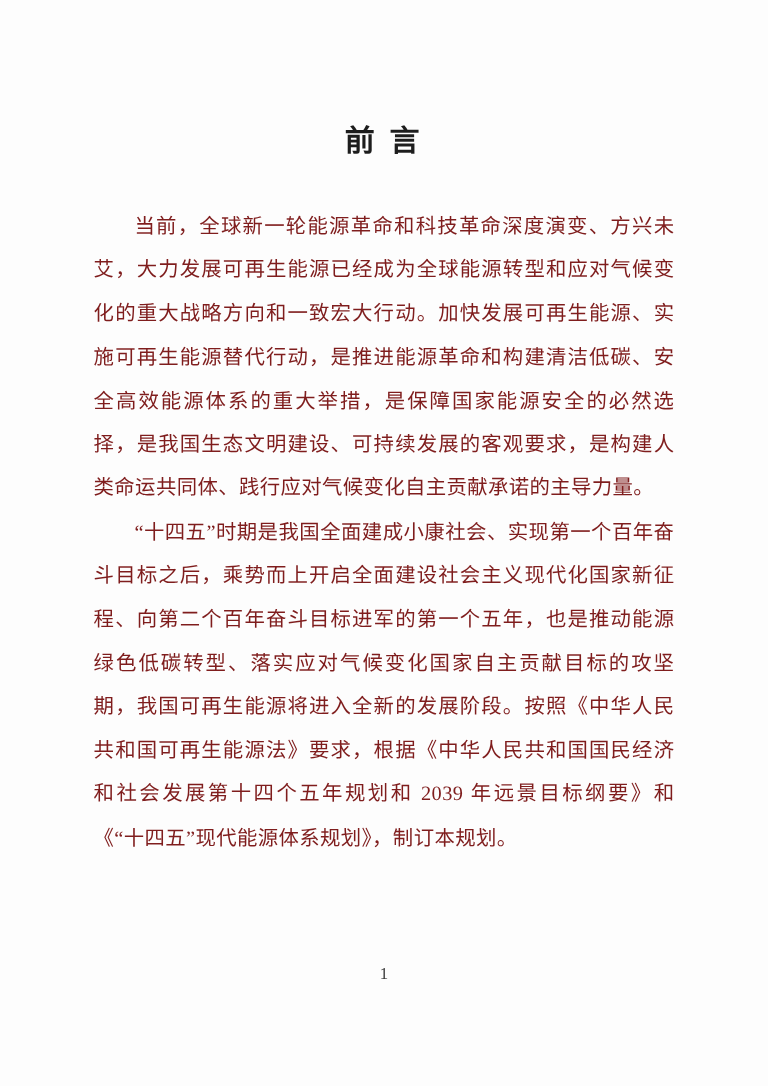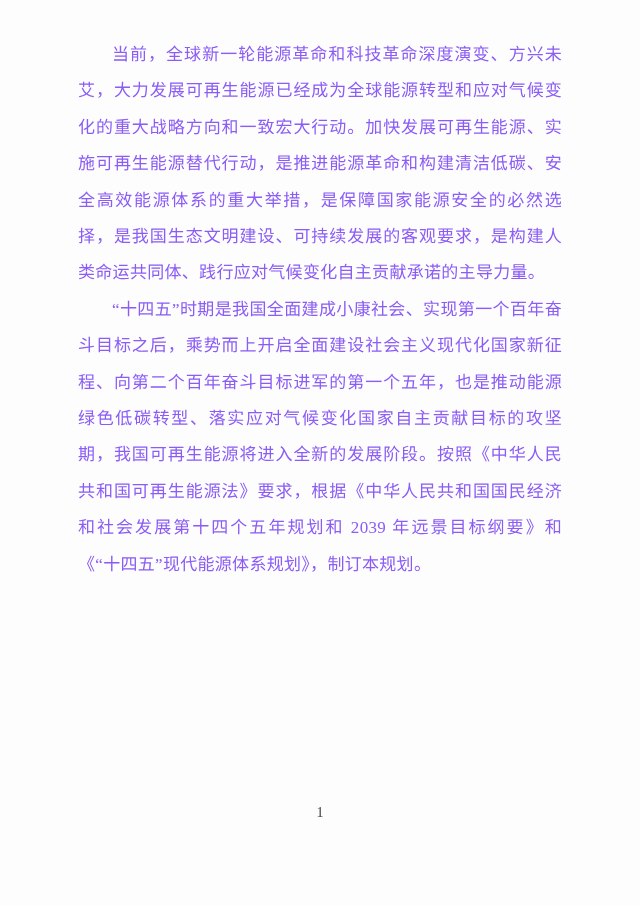--- a/index.html
+++ b/index.html
@@ -29,41 +29,42 @@
     line-height: 1.2;
   }
   .doc-body {
     width: 484px;
     margin: 37px auto 0 auto;
     font-size: 17px;
     line-height: 36.4px;
     letter-spacing: 0.3px;
     text-align: justify;
     text-justify: inter-ideograph;
-    color: #8b5cf6;
+    color: #7f1d1d;
   }
   .doc-body p {
     margin: 0;
     text-indent: 2em;
   }
   .page-number {
     position: absolute;
     top: 803px;
     left: 0;
     right: 0;
     text-align: center;
     font-size: 14px;
     color: #3c3c3c;
     line-height: 20px;
   }
 </style>
 </head>
 <body>
 
 <div class="page">
+  <h1 class="doc-title">前 言</h1>
 
   <div class="doc-body">
     <p>当前，全球新一轮能源革命和科技革命深度演变、方兴未艾，大力发展可再生能源已经成为全球能源转型和应对气候变化的重大战略方向和一致宏大行动。加快发展可再生能源、实施可再生能源替代行动，是推进能源革命和构建清洁低碳、安全高效能源体系的重大举措，是保障国家能源安全的必然选择，是我国生态文明建设、可持续发展的客观要求，是构建人类命运共同体、践行应对气候变化自主贡献承诺的主导力量。</p>
     <p>“十四五”时期是我国全面建成小康社会、实现第一个百年奋斗目标之后，乘势而上开启全面建设社会主义现代化国家新征程、向第二个百年奋斗目标进军的第一个五年，也是推动能源绿色低碳转型、落实应对气候变化国家自主贡献目标的攻坚期，我国可再生能源将进入全新的发展阶段。按照《中华人民共和国可再生能源法》要求，根据《中华人民共和国国民经济和社会发展第十四个五年规划和 2039 年远景目标纲要》和《“十四五”现代能源体系规划》，制订本规划。</p>
   </div>
 
   <div class="page-number">1</div>
 </div>
 
 </body></html>

